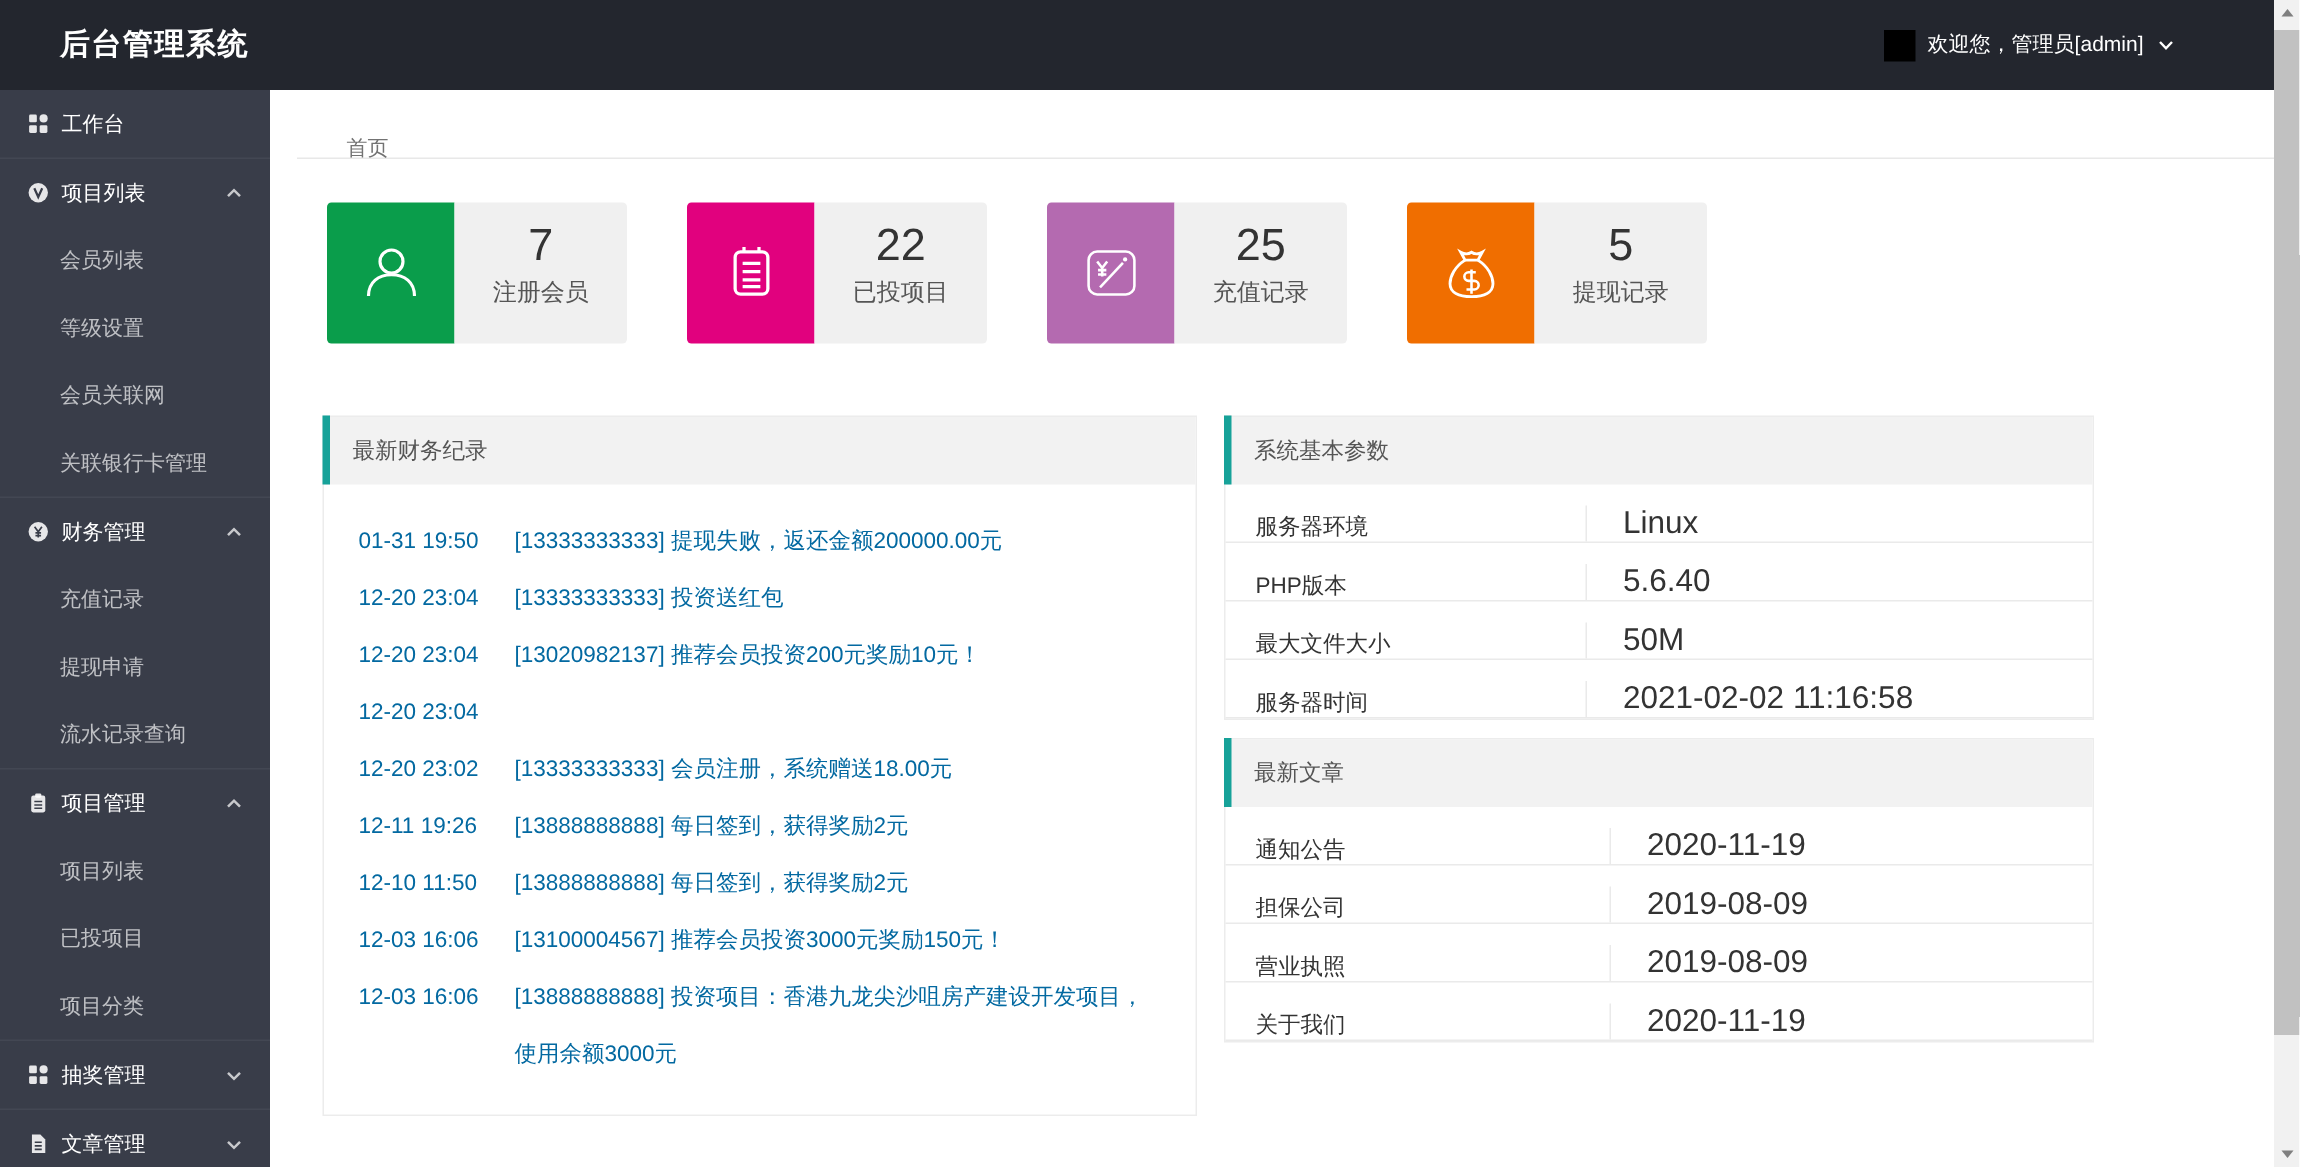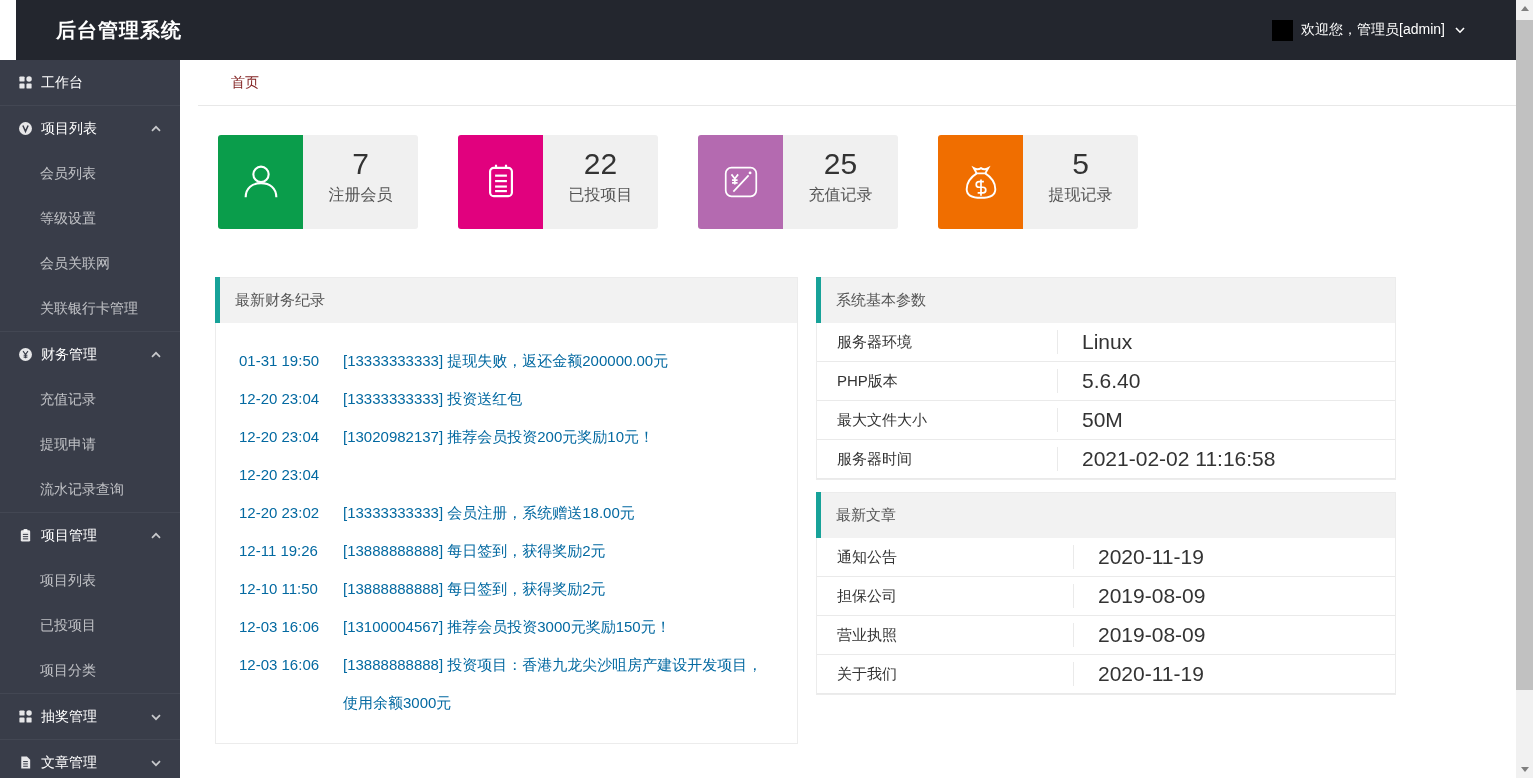--- a/index.html
+++ b/index.html
@@ -4,37 +4,37 @@
 <style>
   * { margin:0; padding:0; box-sizing:border-box; }
   html,body { width:1533px; height:778px; }
   body {
     font-family:"Liberation Sans","DejaVu Sans",sans-serif;
     background:#fff; overflow:hidden;
   }
   .app { position:relative; width:1533px; height:778px; background:#fff; overflow:hidden; }
 
   
-  .top-header { position:absolute; top:0; left:16px; width:1516px; height:60px; background:#23262E; z-index:10; }
+  .top-header { position:absolute; top:0; left:0; width:1516px; height:60px; background:#23262E; z-index:10; }
   .app-title { position:absolute; left:40px; top:0; line-height:60px; color:#fff; font-size:20px; font-weight:bold; letter-spacing:1px; }
   .user-area { position:absolute; right:66px; top:0; height:60px; display:flex; align-items:center; gap:8px; color:#fff; font-size:14px; cursor:pointer; }
   .avatar { width:21px; height:21px; background:#000; flex-shrink:0; }
   .caret-icon { display:inline-flex; margin-left:1px; }
 
   
   .sidebar { position:absolute; top:60px; left:0; width:180px; height:718px; background:#393D49; overflow:hidden; z-index:5; }
   .nav-group { border-bottom:1px solid rgba(255,255,255,0.055); }
   .nav-item { height:45px; display:flex; align-items:center; padding:0 18px; color:#fff; font-size:14px; cursor:pointer; }
   .nav-icon { width:15px; height:15px; margin-right:8px; color:rgba(255,255,255,0.88); display:inline-flex; align-items:center; }
   .nav-chevron { margin-left:auto; color:rgba(255,255,255,0.72); display:inline-flex; }
   .nav-sub { height:45px; display:flex; align-items:center; padding-left:40px; color:rgba(255,255,255,0.68); font-size:14px; cursor:pointer; }
 
   
   .breadcrumb-bar { position:absolute; top:60px; left:198px; width:1318px; height:46px; background:#fff; border-bottom:1px solid #E8E8E8; }
-  .breadcrumb-home { display:inline-block; margin-left:33px; line-height:45px; color:#7f1d1d; font-size:14px; cursor:pointer; }
+  .breadcrumb-home { display:inline-block; margin-left:33px; line-height:45px; color:#737373; font-size:14px; cursor:pointer;margin-top:16px; }
 
   
   .main { position:absolute; top:106px; left:198px; width:1318px; height:672px; background:#fff; overflow:hidden; }
 
   .cards { display:flex; gap:40px; margin:29px 0 0 20px; }
   .card { width:200px; height:94px; display:flex; cursor:pointer; }
   .card-icon-box { width:85px; height:94px; border-radius:3px 0 0 3px; display:flex; align-items:center; justify-content:center; flex-shrink:0; }
   .card-body { flex:1; background:#F0F0F0; border-radius:0 3px 3px 0; text-align:center; padding-top:12px; }
   .card-value { font-size:30px; color:#333; line-height:34px; }
   .card-label { font-size:16px; color:#555; margin-top:4px; }
@@ -44,21 +44,21 @@
   .panel-header { height:45px; background:#F2F2F2; position:relative; display:flex; align-items:center; padding-left:19px; font-size:15px; color:#555; }
   .panel-header::before { content:""; position:absolute; left:-1px; top:-1px; width:5px; height:46px; background:#17A299; }
 
   .finance-panel { width:583px; }
   .finance-list { padding:19px 24px 21px 23px; }
   .rec-row { display:flex; font-size:15px; color:#0369a1; line-height:38px; }
   .rec-time { width:90px; flex-shrink:0; margin-right:14px; white-space:nowrap; }
   .rec-text { flex:1; }
 
   .right-col { width:580px; display:flex; flex-direction:column; gap:12px;border-radius:27px; }
-  .t-row { display:flex; align-items:center; border-bottom:1px solid #EAEAEA; height:39px; }
+  .t-row { display:flex; align-items:flex-end; border-bottom:1px solid #EAEAEA; height:39px; }
   .t-label { width:240px; padding-left:20px; display:flex; align-items:center; font-size:15px; color:#333; }
   .articles-table .t-label { width:256px; }
   .t-value { flex:1; border-left:1px solid #EAEAEA; padding-left:24px; display:flex; align-items:center; font-size:21px; color:#333; }
 
   
   .scrollbar { position:absolute; top:0; right:0; width:17px; height:778px; background:#F1F1F1; z-index:20; }
   .sb-btn { position:absolute; left:0; width:17px; height:17px; display:flex; align-items:center; justify-content:center; cursor:pointer; }
   .sb-up { top:0; }
   .sb-down { bottom:0; }
   .tri-up { width:0; height:0; border-left:4px solid transparent; border-right:4px solid transparent; border-bottom:5px solid #7F7F7F; }

